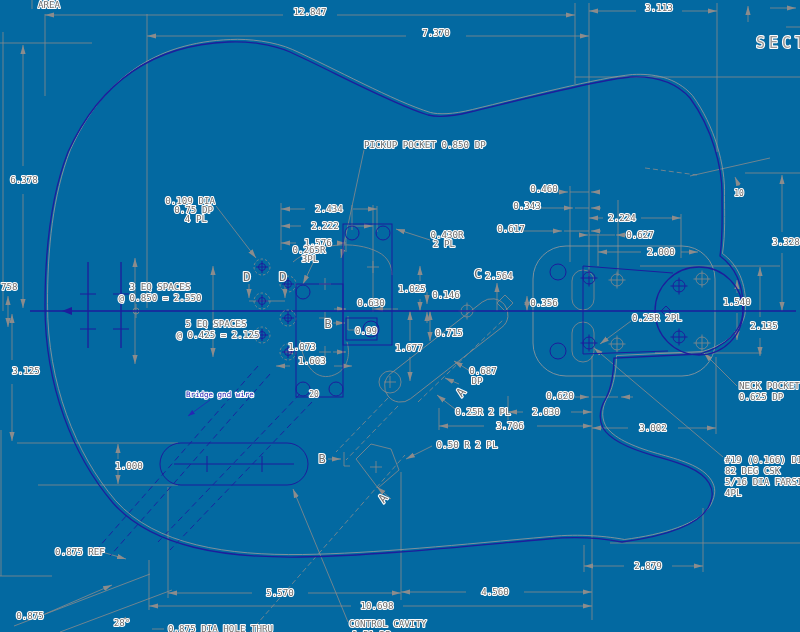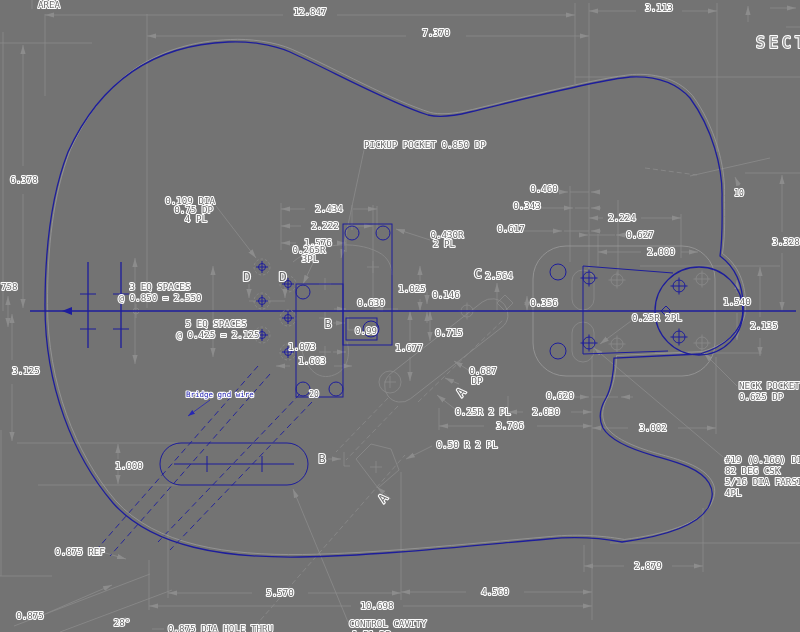--- a/index.html
+++ b/index.html
@@ -1,16 +1,16 @@
 <!DOCTYPE html>
 <html><head>
 <meta charset="utf-8">
 <style>
   html,body{margin:0;padding:0;background:#fdfdfd;}
-  #stage{position:relative;width:800px;height:632px;overflow:hidden;background:#737373;}
+  #stage{position:relative;width:800px;height:632px;overflow:hidden;background:#0369a1;}
   svg{display:block;}
   svg text{font-family:"DejaVu Sans Mono","Liberation Mono",monospace;
            paint-order:stroke;stroke:#fdfdfd;stroke-width:2.2px;stroke-linejoin:round;}
   .g  {stroke:#8c8c8c;fill:none;stroke-width:0.8;}
   .g2 {stroke:#9a9a9a;fill:none;stroke-width:0.8;}
   .gd {stroke:#8c8c8c;fill:none;stroke-width:0.8;stroke-dasharray:5 3;}
   .n  {stroke:#1d1d9c;fill:none;stroke-width:1.3;}
   .n1 {stroke:#1d1d9c;fill:none;stroke-width:1;}
   .nd {stroke:#1d1d9c;fill:none;stroke-width:0.9;stroke-dasharray:6 4;}
   .fd {stroke:#8c8c8c;fill:none;stroke-width:0.8;stroke-dasharray:2.5 2;}

